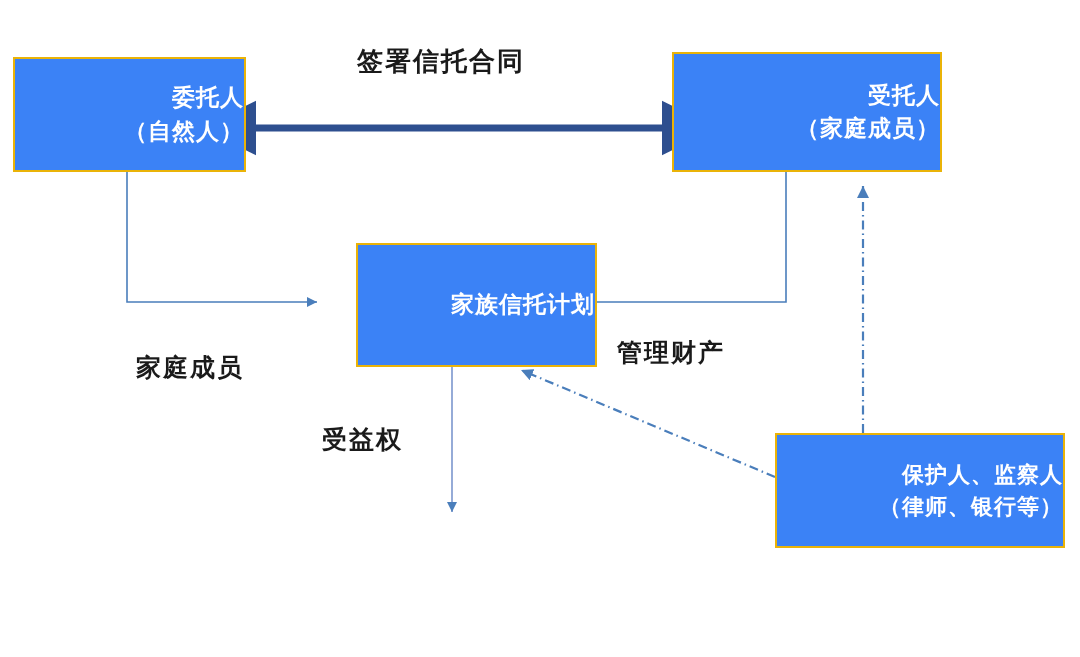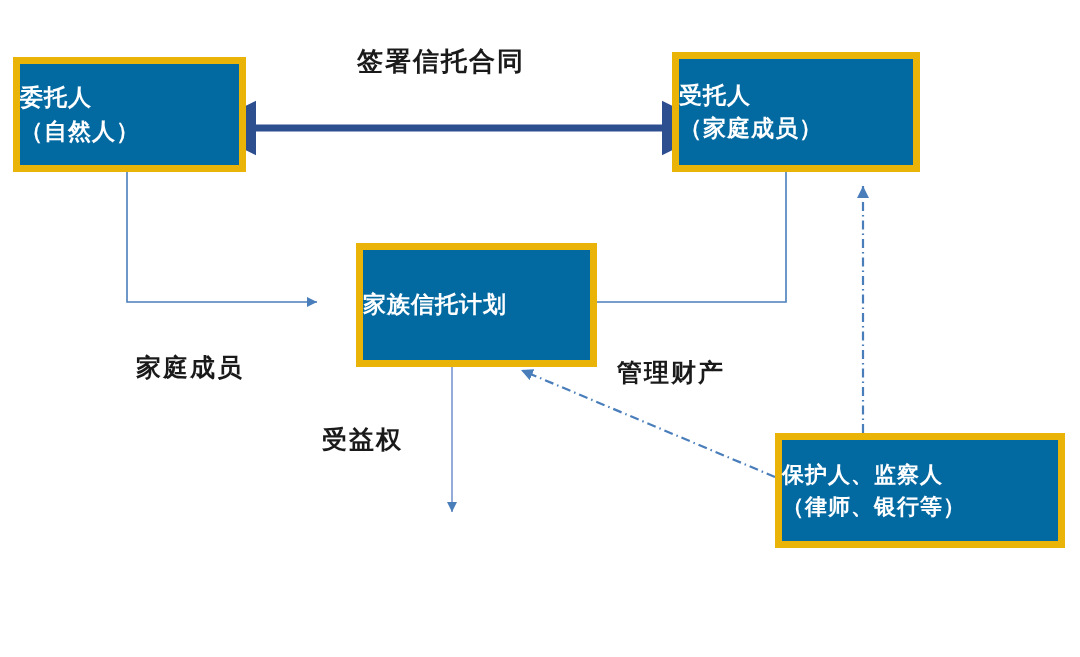--- a/index.html
+++ b/index.html
@@ -13,53 +13,53 @@
   #canvas {
     position: relative;
     width: 1080px;
     height: 657px;
     background: #ffffff;
     overflow: hidden;
   }
   .node {
     position: absolute;
     box-sizing: border-box;
-    background: #0369a1;
-    border: 7px solid #eab308;
+    background: #3b82f6;
+    border: 2px solid #eab308;
     color: #ffffff;
     display: flex;
     flex-direction: column;
-    align-items: flex-start;
+    align-items: flex-end;
     justify-content: center;
     font-weight: 700;
     letter-spacing: 1px;
     line-height: 1.45;
     z-index: 3;
   }
   .node .line1 { display:block; }
   .node .line2 { display:block; }
 
   .node-settlor    { left: 13px;  top: 57px;  width: 233px; height: 115px; font-size: 23px; }
-  .node-trustee    { left: 672px; top: 52px;  width: 248px; height: 120px; font-size: 23px; }
+  .node-trustee    { left: 672px; top: 52px;  width: 270px; height: 120px; font-size: 23px; }
   .node-plan       { left: 327px; top: 243px; width: 241px; height: 124px; font-size: 23px; margin-left: 29px; }
   .node-beneficiary{ left: 336px; top: 522px; width: 233px; height: 124px; font-size: 23px; }
   .node-protector  { left: 775px; top: 433px; width: 290px; height: 115px; font-size: 22px; }
 
   .edge-label {
     position: absolute;
     color: #1a1a1a;
     font-weight: 700;
     font-size: 25px;
     letter-spacing: 2px;
     white-space: nowrap;
     z-index: 4;
   }
   .label-contract  { left: 357px; top: 44px; font-size: 26px; }
   .label-deliver   { left: 136px; top: 351px; }
-  .label-manage    { left: 617px; top: 356px; }
+  .label-manage    { left: 617px; top: 336px; }
   .label-benefit   { left: 322px; top: 423px; }
 
   svg.wires {
     position: absolute;
     left: 0; top: 0;
     width: 1080px;
     height: 657px;
     z-index: 2;
   }
 </style>

